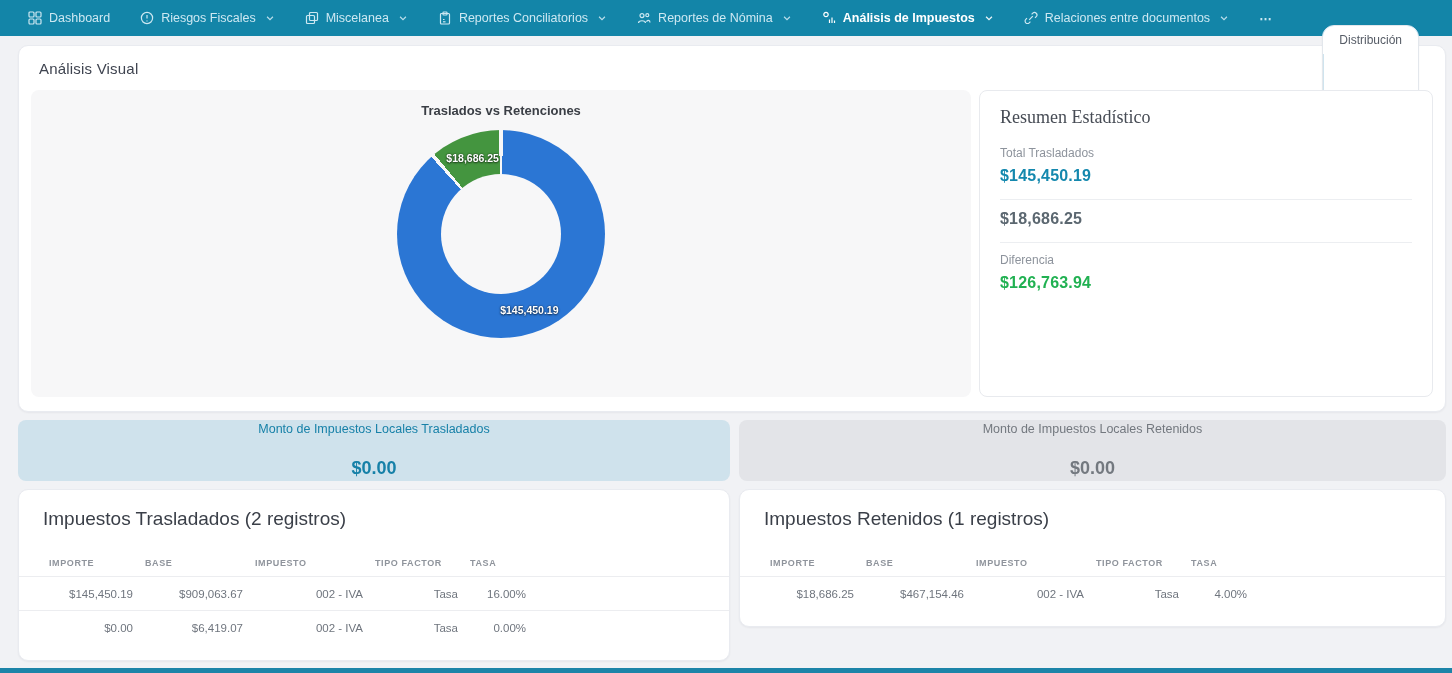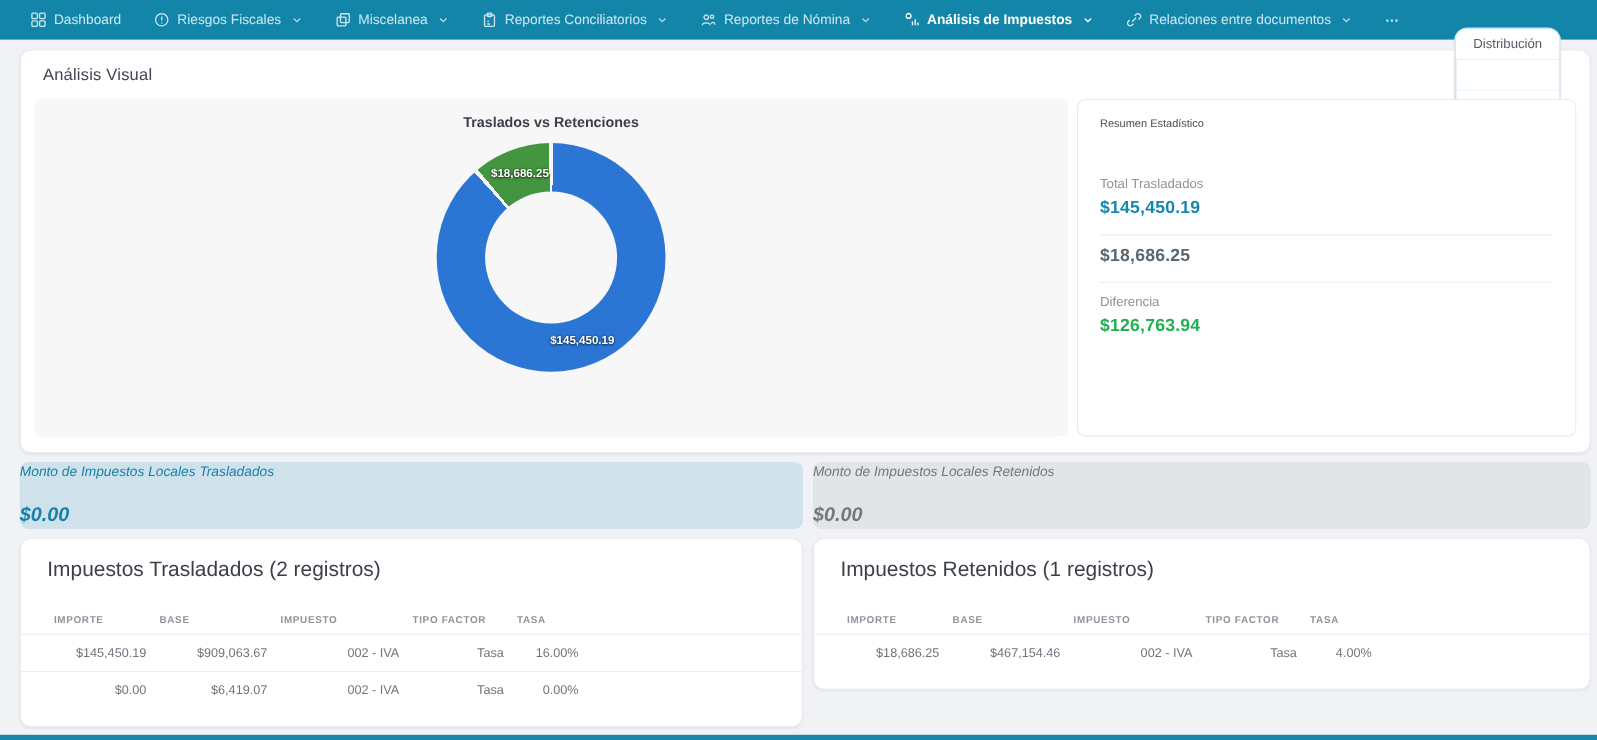--- a/index.html
+++ b/index.html
@@ -60,31 +60,31 @@
     position:absolute; transform:translate(-50%,-50%); color:#fff; font-weight:bold;
     font-size:10.5px; white-space:nowrap;
     text-shadow:0 0 2px rgba(0,0,0,.65), 0 1px 2px rgba(0,0,0,.5);
   }
 
   
   .summary-card {
     flex:1; height:100%; background:#fff; border:1px solid #e8eaee; border-radius:8px;
     padding:16px 20px;
   }
-  .summary-title { font-size:10px; color:#474c55; font-weight:500; margin-bottom:32px; }
+  .summary-title { font-size:18px; color:#474c55; font-weight:500; margin-bottom:8px;font-family:Liberation Serif, serif; }
   .summary-item { padding:10px 0 14px 0; }
   .summary-item + .summary-item { border-top:1px solid #eceef1; }
   .summary-label { font-size:12px; color:#8d939c; margin-bottom:7px; }
   .summary-value { font-size:16px; font-weight:bold; letter-spacing:.2px; }
 
   
   .two-col { display:grid; grid-template-columns:712px 1fr; gap:9px; margin-top:8px; }
   .banner {
     height:61px; border-radius:8px; display:flex; flex-direction:column;
-    justify-content:center; gap:22px;font-style:italic;
+    align-items:center; justify-content:center; gap:22px;
   }
   .banner-label { font-size:12.5px; }
   .banner-value { font-size:18px; font-weight:bold; }
 
   
   .table-card { padding:18px 0 16px 0; align-self:start; }
   .table-title { font-size:19px; color:#3a3f48; font-weight:500; padding:0 24px; margin-bottom:24px; }
   .tr {
     display:grid; grid-template-columns:96px 110px 120px 95px 68px 1fr;
     padding:0 24px; align-items:center;

